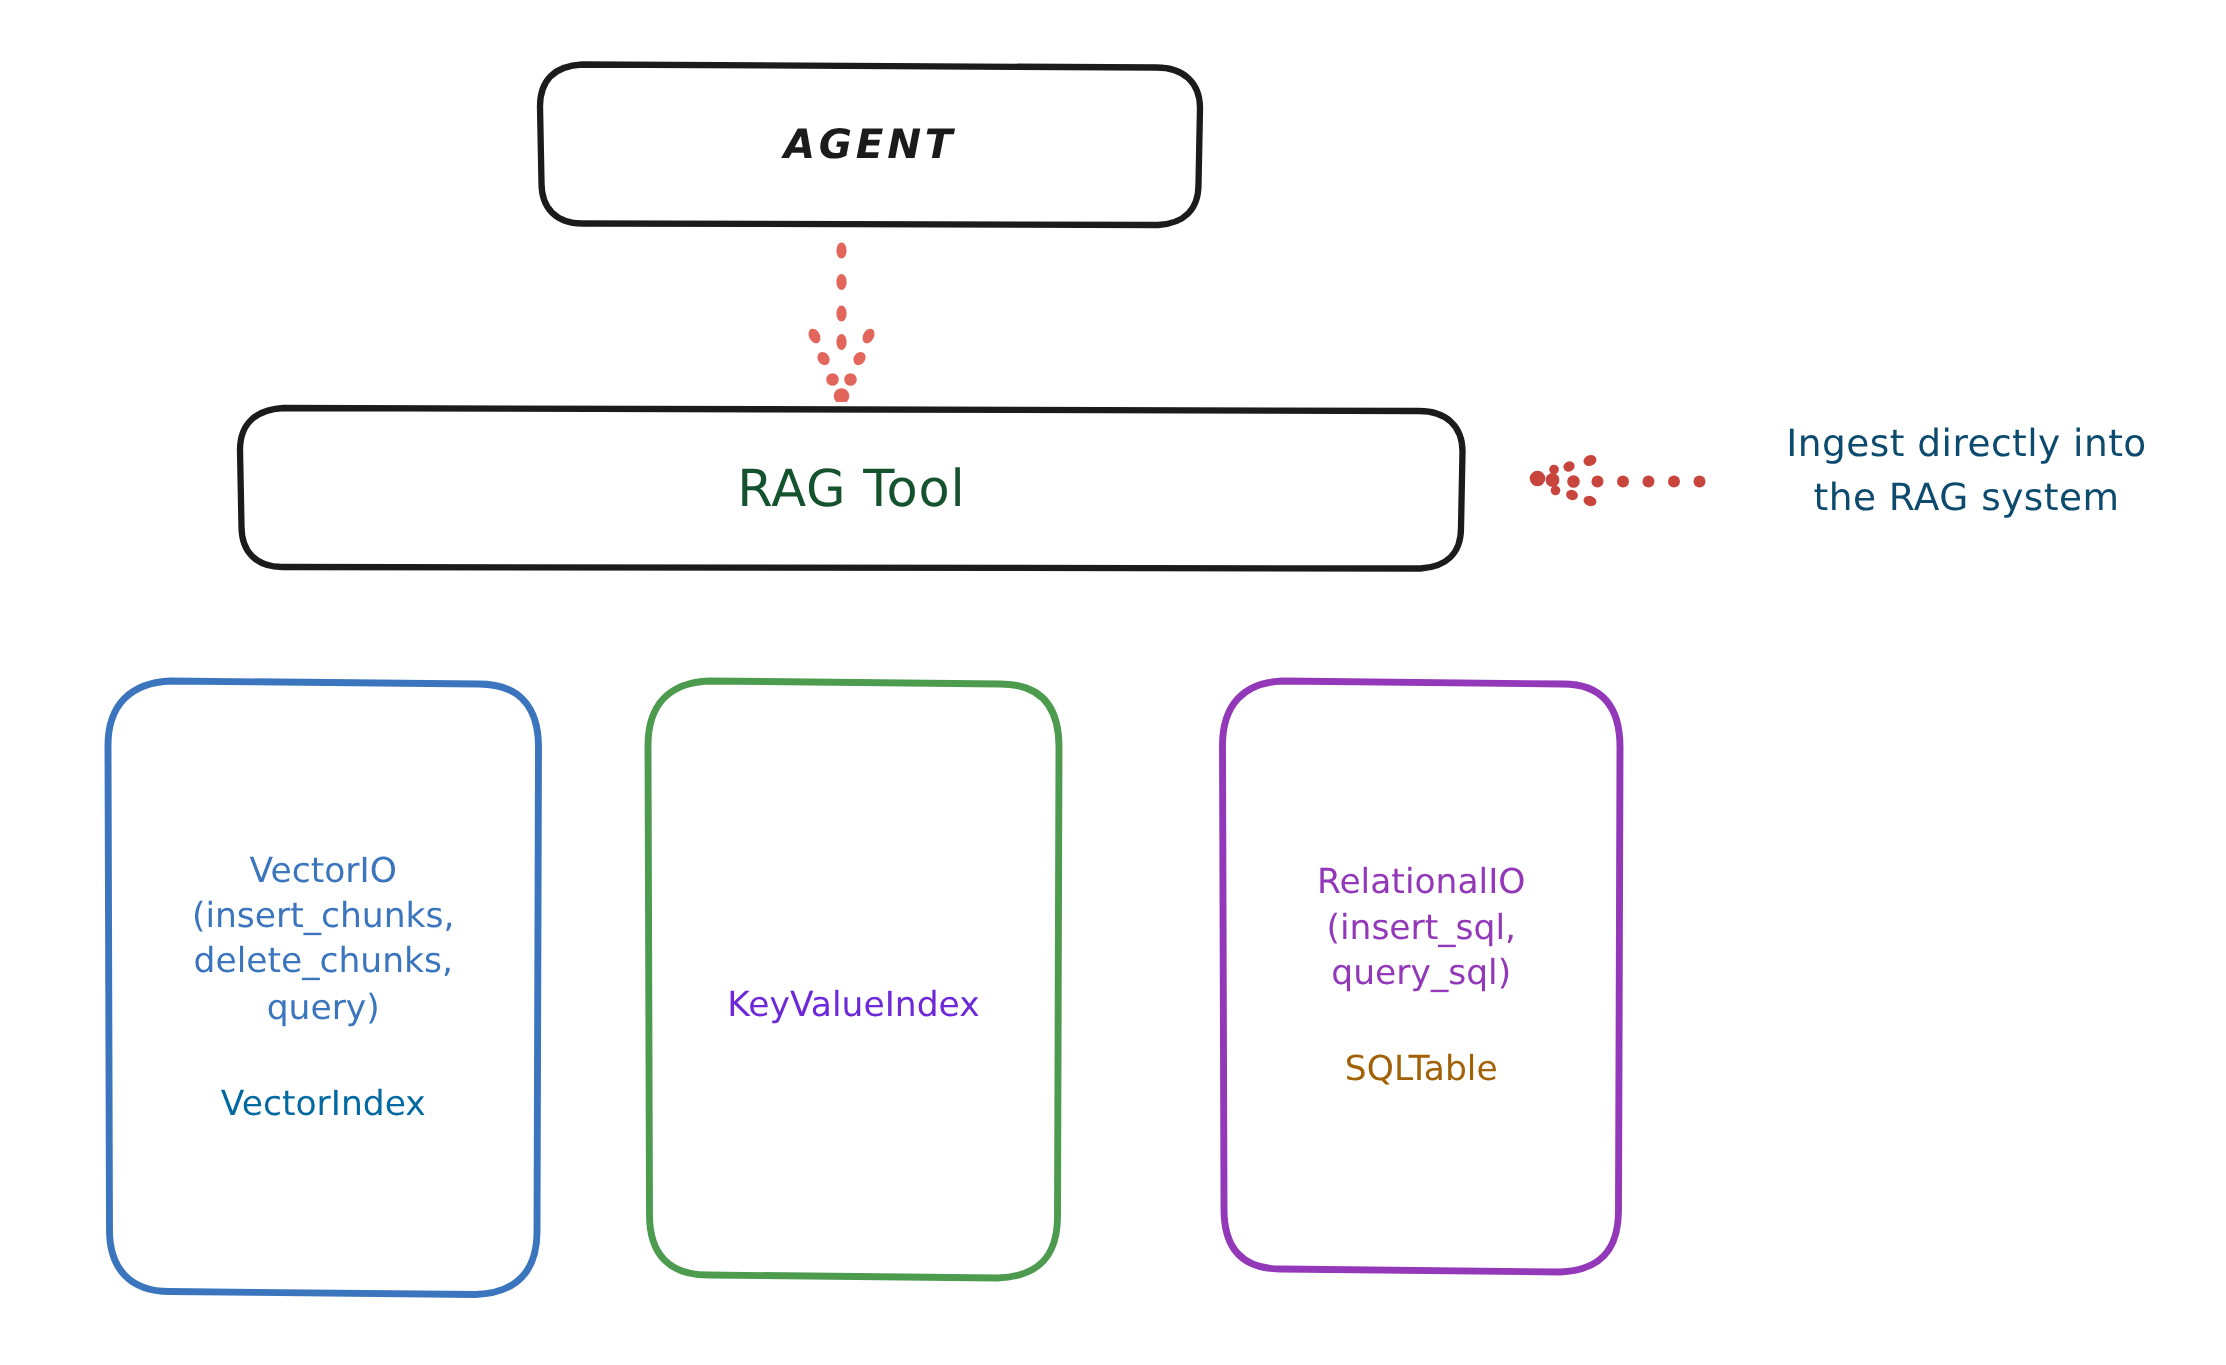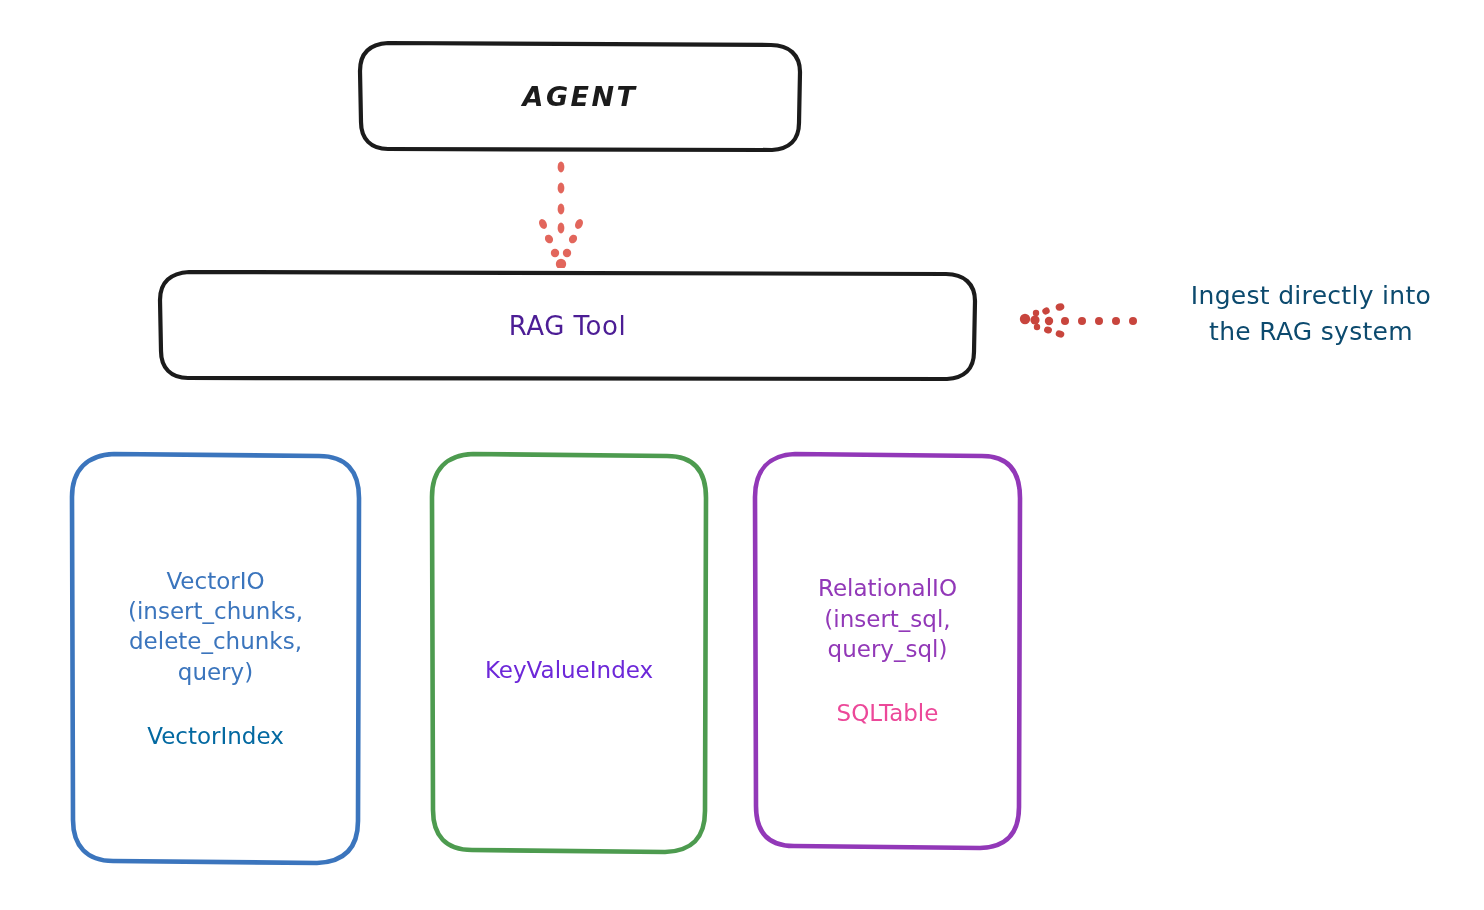--- a/index.html
+++ b/index.html
@@ -68,22 +68,22 @@
 
   
   #rag-node {
     left: 155px;
     top: 268px;
     width: 825px;
     height: 115px;
   }
   #rag-node .label {
     font-family: "DejaVu Sans", sans-serif;
-    font-size: 26px;
-    color: #4c1d95;
+    font-size: 34px;
+    color: #14532d;
     letter-spacing: 0.5px;
     position: relative;
     z-index: 2;
   }
 
   
   .leaf .label {
     position: relative;
     z-index: 2;
     font-family: "DejaVu Sans", sans-serif;
@@ -101,21 +101,21 @@
     width: 297px;
     height: 419px;
   }
   #kv-node {
     left: 427px;
     top: 449px;
     width: 284px;
     height: 408px;
   }
   #rel-node {
-    left: 750px;
+    left: 810px;
     top: 449px;
     width: 275px;
     height: 404px;
   }
 
   
   #agent-to-rag {
     position: absolute;
     left: 516px;
     top: 160px;
@@ -234,16 +234,16 @@
 
   <div class="node leaf" id="rel-node">
     <svg class="frame" viewBox="0 0 275 404" preserveAspectRatio="none">
       <path d="M5,48 C5,21 19,6 45,5 L232,7 C258,7 270,22 270,49
                L269,358 C269,385 256,398 230,399 L44,397
                C18,397 6,383 6,357 Z" stroke="#9238b8" stroke-width="4.6"></path>
     </svg>
     <span class="label" style="color:#9238b8">RelationalIO
 (insert_sql,
 query_sql)</span>
-    <span class="label secondary" style="color:#ec4899">SQLTable</span>
+    <span class="label secondary" style="color:#a16207">SQLTable</span>
   </div>
 
 </div>
 
 </body></html>

